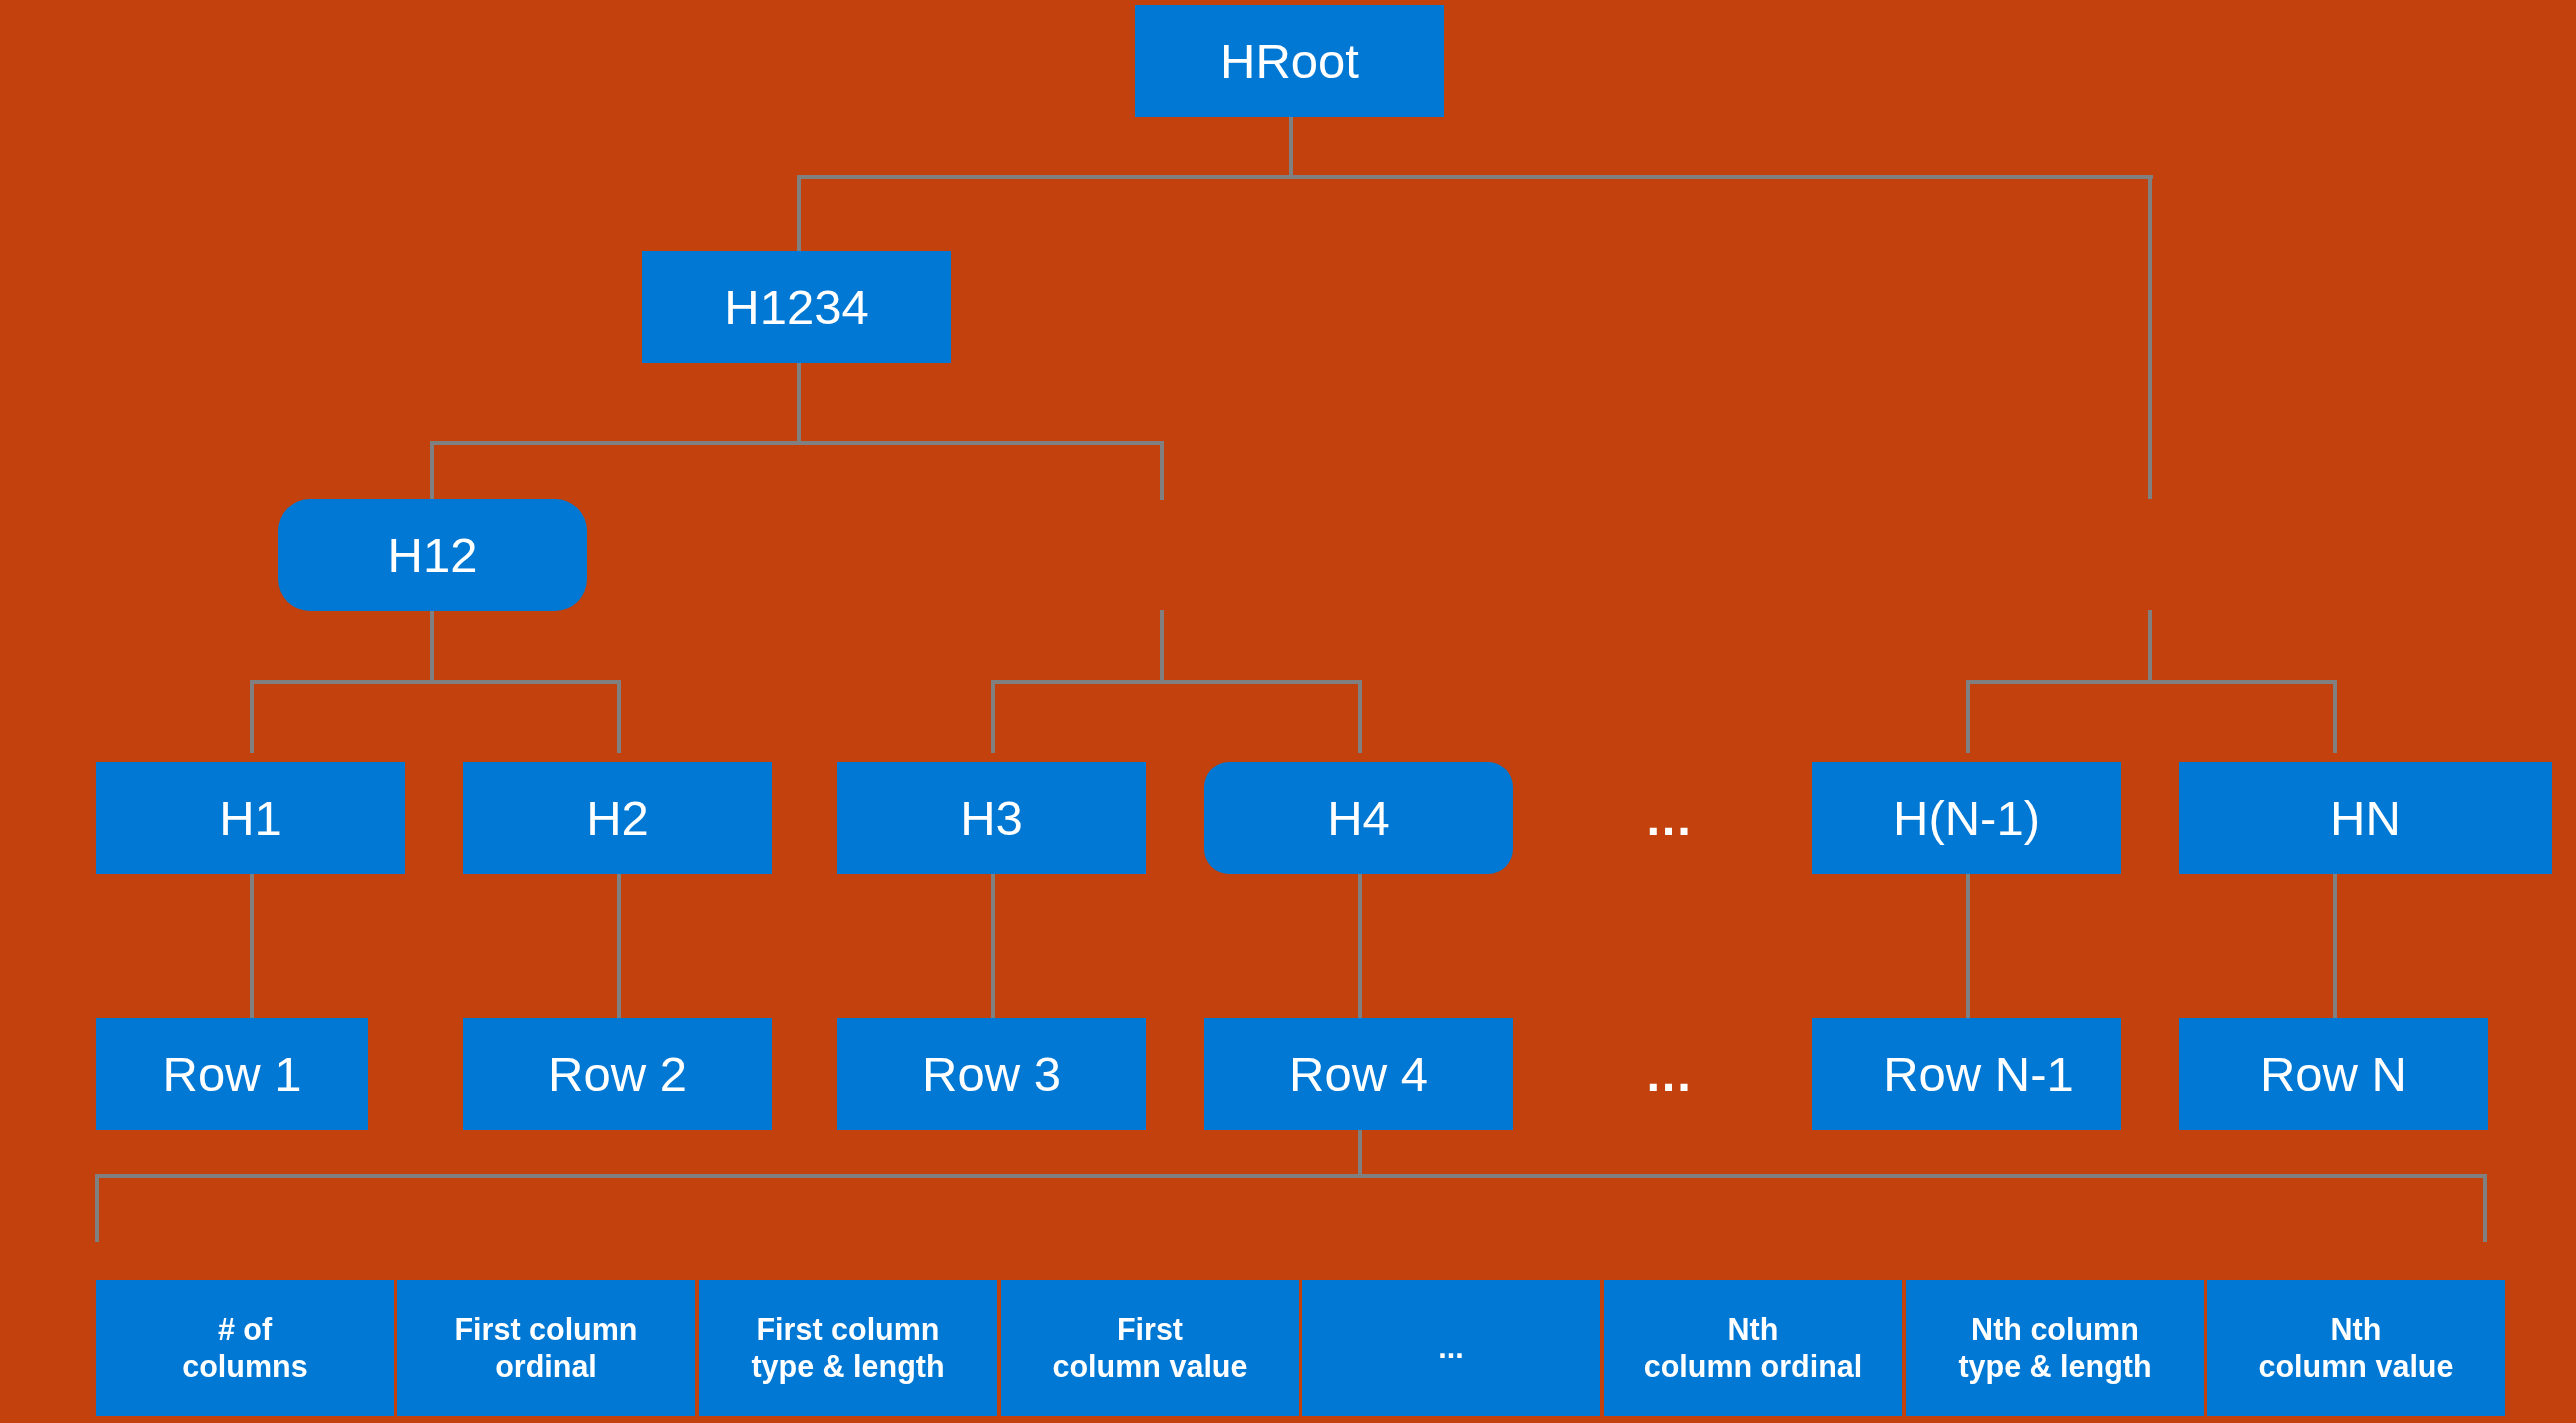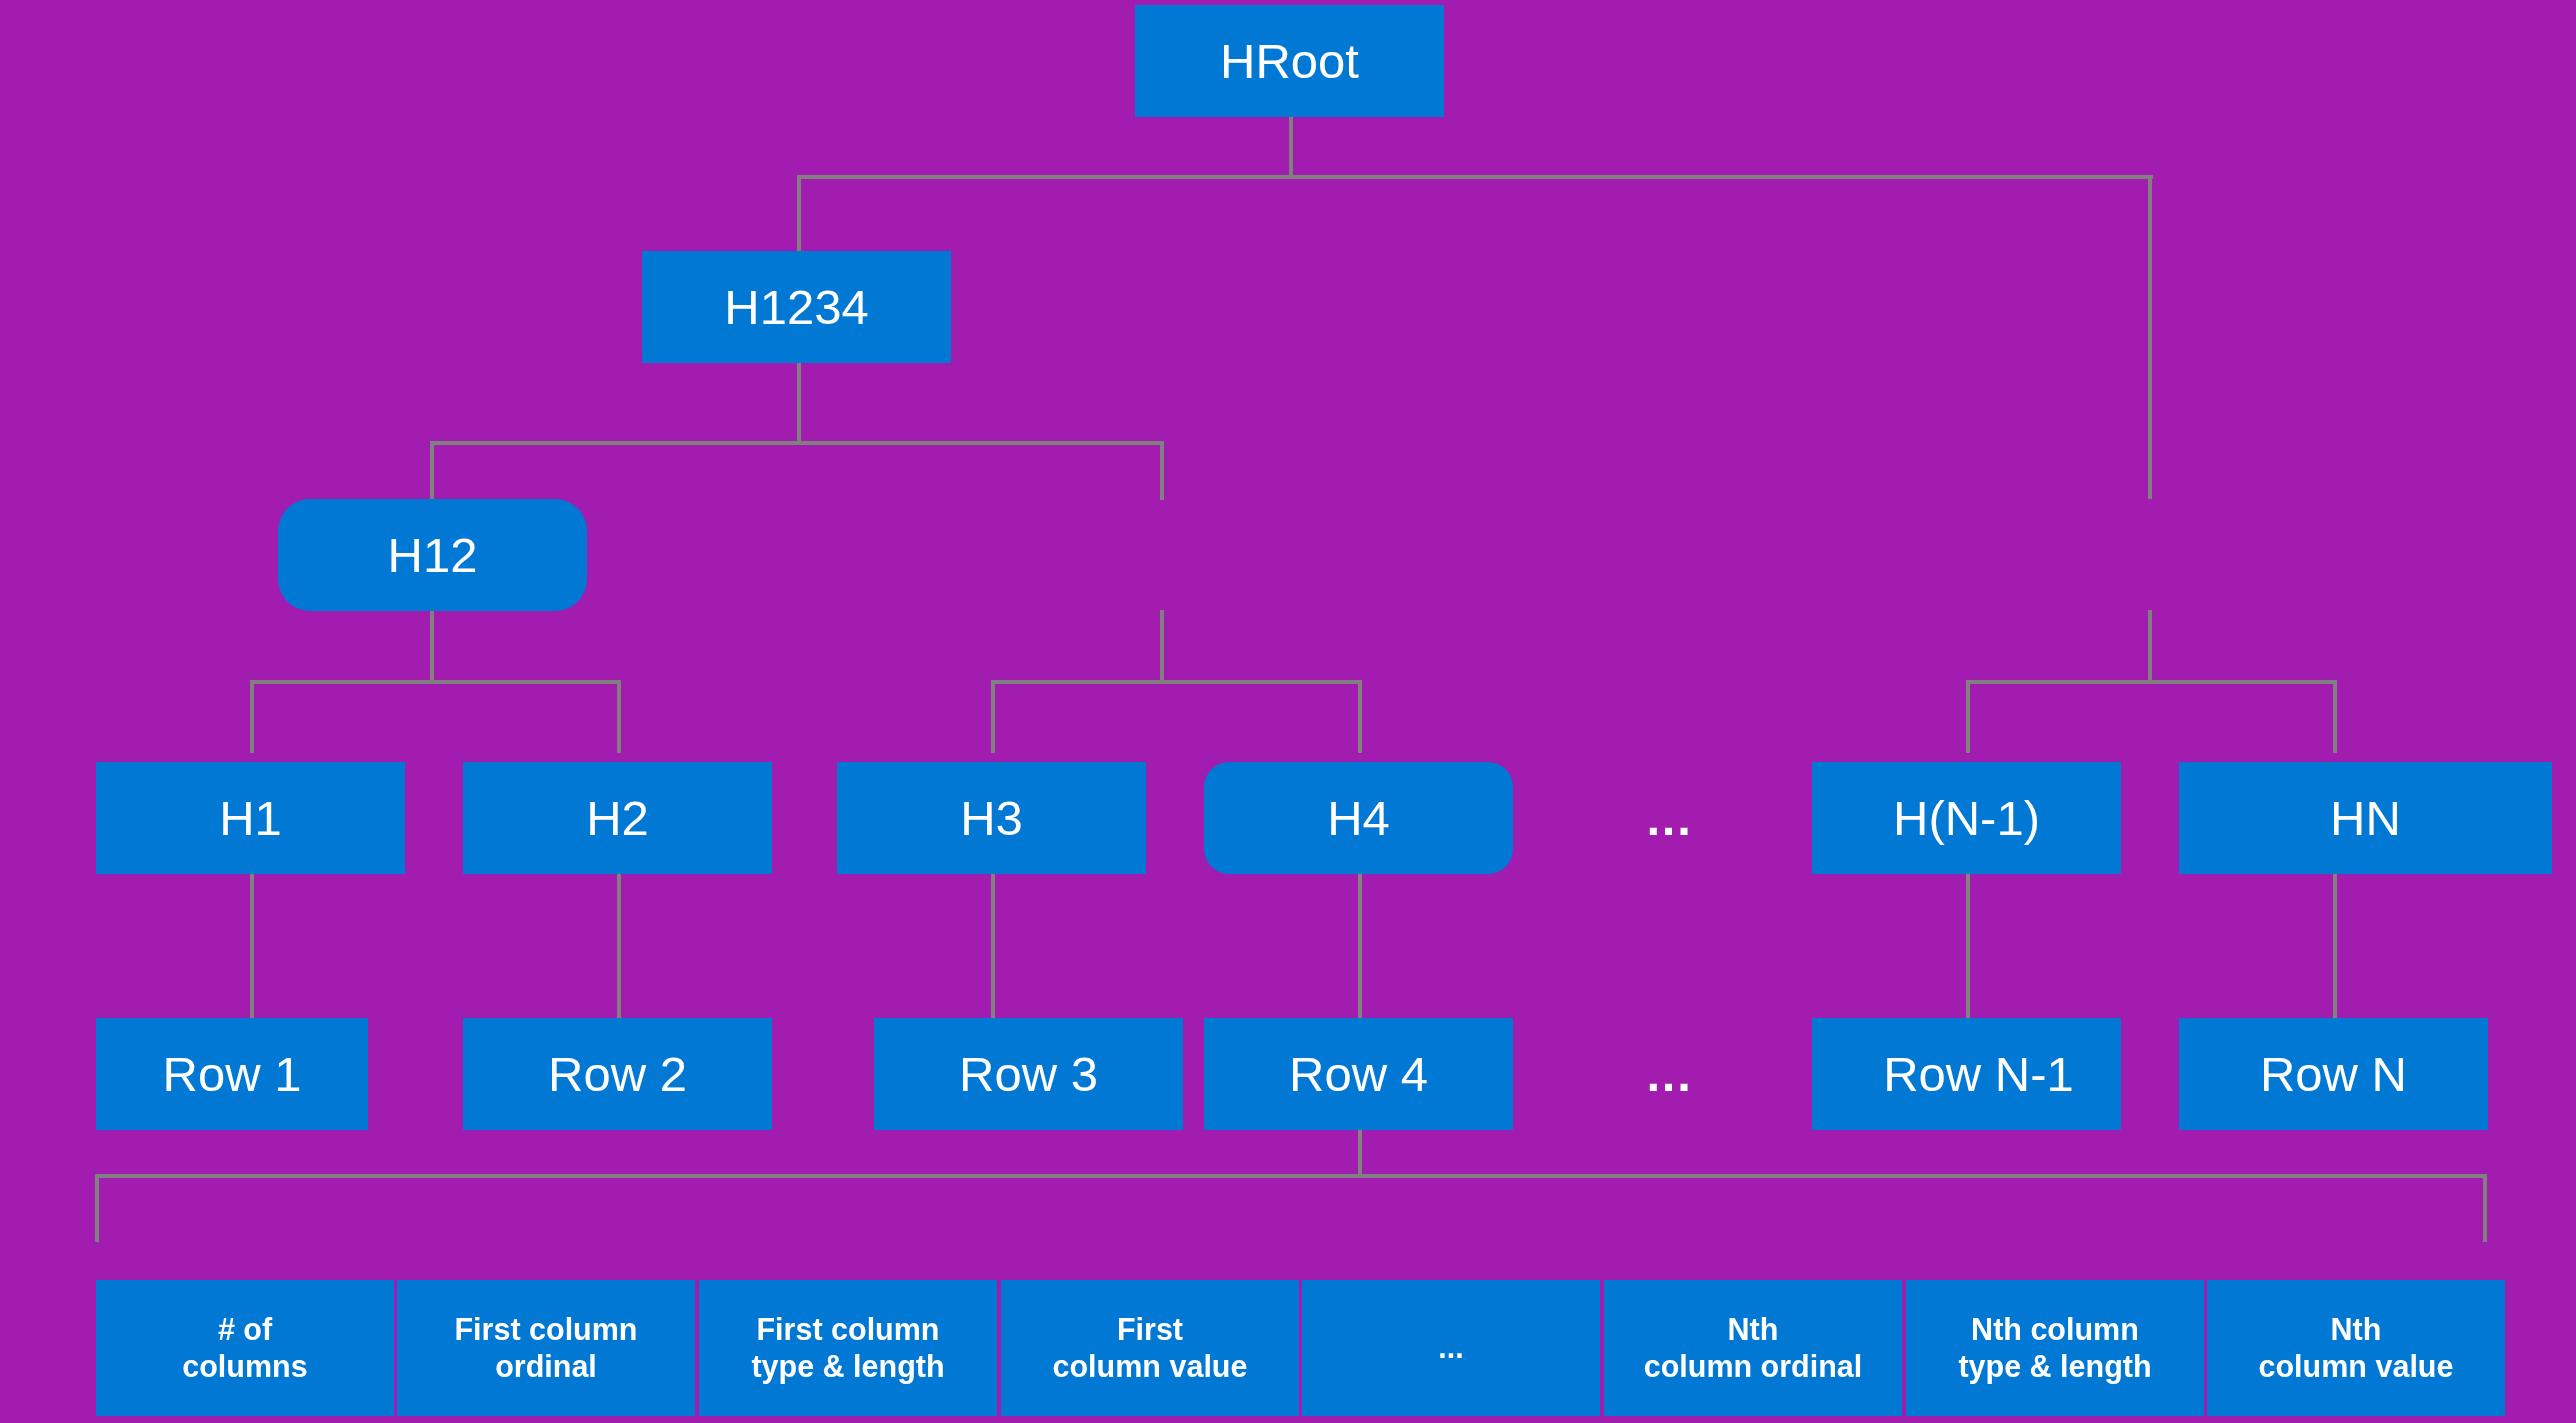--- a/index.html
+++ b/index.html
@@ -7,21 +7,21 @@
     padding: 0;
     background: #000000;
   }
   body {
     font-family: "Liberation Sans", sans-serif;
   }
   #stage {
     position: relative;
     width: 2576px;
     height: 1424px;
-    background: #a21caf;
+    background: #c2410c;
     overflow: hidden;
   }
   .node {
     position: absolute;
     background: #0078d4;
     color: #ffffff;
     display: flex;
     align-items: center;
     justify-content: center;
     text-align: center;
@@ -111,21 +111,21 @@
   <div class="node lvl3" style="left:463px; top:762px; width:309px; height:112px;">H2</div>
   <div class="node lvl3" style="left:837px; top:762px; width:309px; height:112px;">H3</div>
   <div class="node lvl3" style="left:1204px; top:762px; width:309px; height:112px;border-radius:25px;">H4</div>
   <div class="node lvl3" style="left:1812px; top:762px; width:309px; height:112px;">H(N-1)</div>
   <div class="node lvl3" style="left:2179px; top:762px; width:373px; height:112px;">HN</div>
 
   <div class="ellipsis" style="left:1593px; top:762px; width:153px; height:112px;">...</div>
 
   <div class="node rowbox" style="left:96px; top:1018px; width:272px; height:112px;">Row 1</div>
   <div class="node rowbox" style="left:463px; top:1018px; width:309px; height:112px;">Row 2</div>
-  <div class="node rowbox" style="left:837px; top:1018px; width:309px; height:112px;margin-left:37px;">Row 3</div>
+  <div class="node rowbox" style="left:837px; top:1018px; width:309px; height:112px;">Row 3</div>
   <div class="node rowbox" style="left:1204px; top:1018px; width:309px; height:112px;">Row 4</div>
   <div class="node rowbox" style="left:1812px; top:1018px; width:309px; height:112px;padding-left:24px;">Row N-1</div>
   <div class="node rowbox" style="left:2179px; top:1018px; width:309px; height:112px;">Row N</div>
 
   <div class="ellipsis" style="left:1593px; top:1018px; width:153px; height:112px;">...</div>
 
   <div class="node cell" style="left:96px; top:1280px; width:298px; height:136px;">
     <span>
       <span># of</span><br>
       <span>columns</span>

